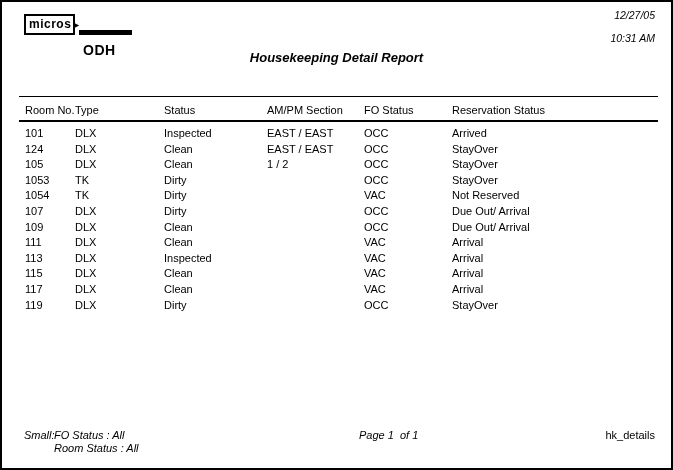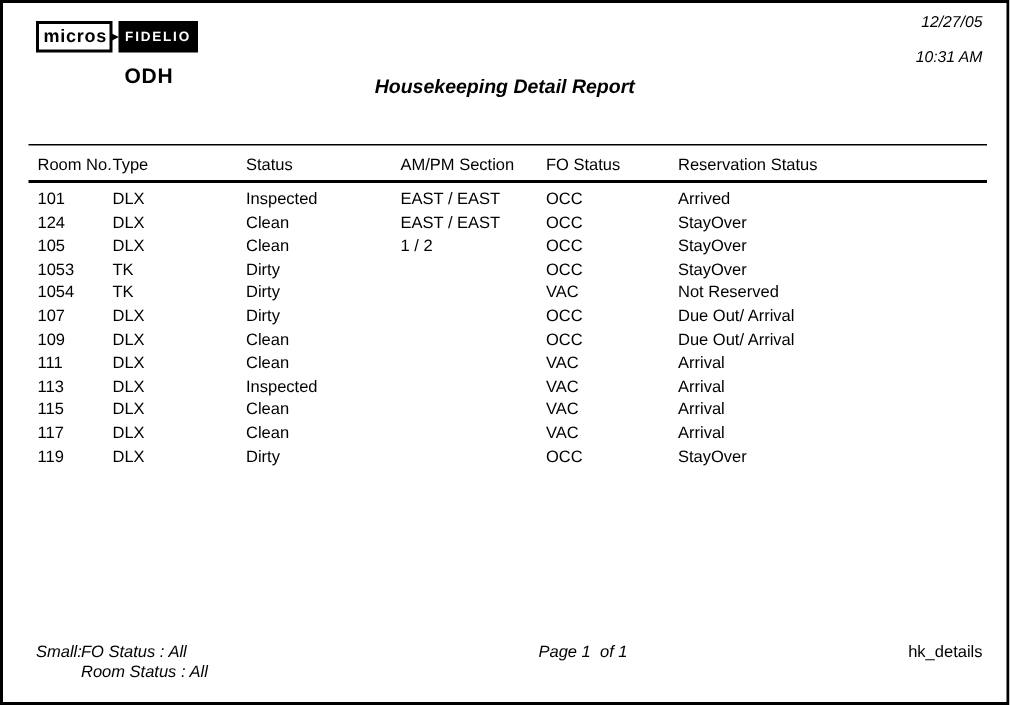--- a/index.html
+++ b/index.html
@@ -43,20 +43,21 @@
     color: #000;
   }
   .logo-fidelio {
     background: #000;
     color: #fff;
     font-weight: bold;
     font-size: 9px;
     line-height: 21px;
     padding: 0 5px 0 4px;
     letter-spacing: 1.2px;
+    margin-top: 16px;
   }
   .property-code {
     position: absolute;
     left: 38px; top: 40px;
     font-weight: bold;
     font-size: 14px;
     letter-spacing: 0.5px;
     margin-left: 43px;
   }
   .hotel-name {

